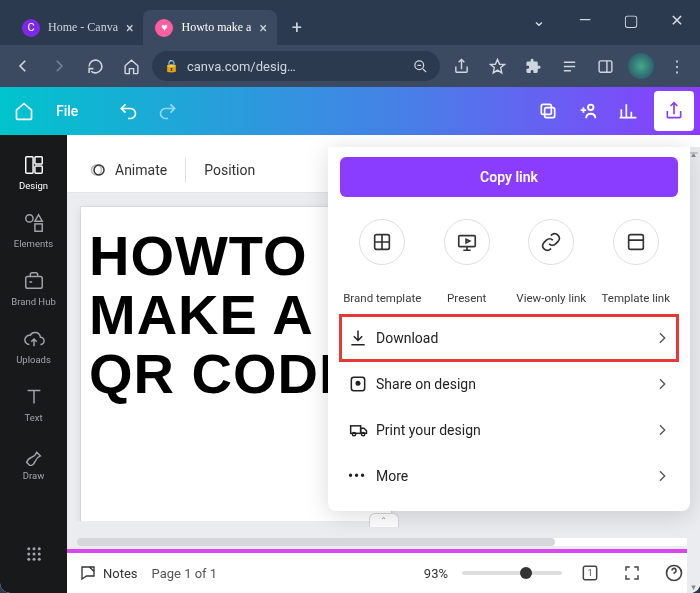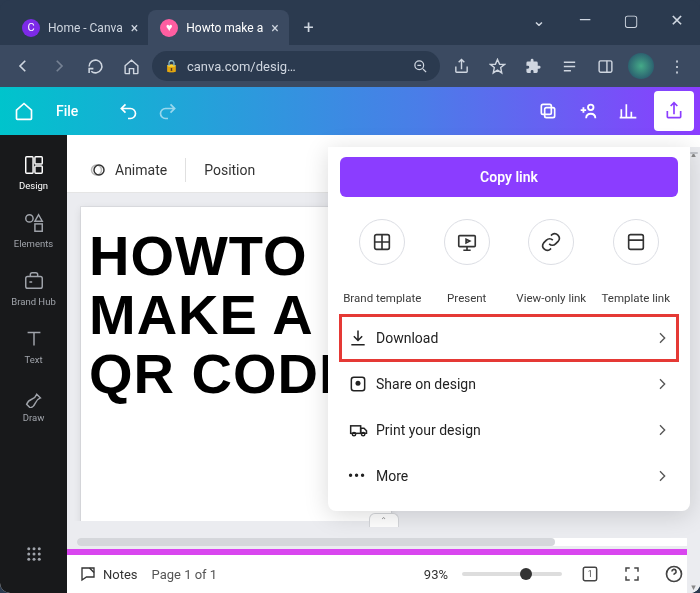--- a/index.html
+++ b/index.html
@@ -1,21 +1,21 @@
 <!DOCTYPE html>
 <html><head>
 <meta charset="utf-8">
 <style>
   * { box-sizing: border-box; margin: 0; padding: 0; font-family: -apple-system, BlinkMacSystemFont, "Segoe UI", Roboto, sans-serif; }
   body { width: 700px; height: 593px; background: #2b3a4f; overflow: hidden; border-radius: 10px; }
   .titlebar { height: 45px; background: #2b3a4f; display: flex; align-items: flex-end; padding-left: 10px; }
   .tab { height: 35px; display: flex; align-items: center; padding: 0 10px 0 12px; color: #cfd6e0; font-size: 12px; max-width: 170px; border-radius: 8px 8px 0 0; }
   .tab.active { background: #3b4a61; color: #fff; }
   .tab .favicon { width: 18px; height: 18px; border-radius: 50%; margin-right: 8px; flex-shrink: 0; display:flex; align-items:center; justify-content:center; }
-  .tab .title { overflow: hidden; white-space: nowrap; text-overflow: ellipsis; flex: 1; }
+  .tab .title { overflow: hidden; white-space: nowrap; text-overflow: ellipsis; flex: 1; font-family: Liberation Serif, serif; }
   .tab .close { margin-left: 8px; color: #cfd6e0; font-size: 14px; cursor: pointer; }
   .newtab { width: 28px; height: 28px; display:flex; align-items:center; justify-content:center; color:#cfd6e0; font-size:18px; margin-left:6px; margin-bottom:4px; cursor:pointer; }
   .window-controls { margin-left: auto; display: flex; height: 40px; align-self:flex-start; }
   .window-controls div { width: 46px; display:flex; align-items:center; justify-content:center; color:#cfd6e0; cursor:pointer; }
   .addressbar { height: 42px; background: #3b4a61; display:flex; align-items:center; padding: 0 8px; gap: 6px; }
   .addr-btn { width: 30px; height: 30px; display:flex; align-items:center; justify-content:center; color:#cfd6e0; cursor:pointer; border-radius:50%; }
   .url-box { flex:1; height: 30px; background:#2b3a4f; border-radius: 15px; display:flex; align-items:center; padding:0 12px; color:#cfd6e0; font-size:13px; gap:8px; }
   .url-box .lock { font-size:12px; }
   .avatar { width:26px; height:26px; border-radius:50%; background: radial-gradient(circle, #4a8 0%, #246 100%); }
   .canva-header { height: 48px; background: linear-gradient(90deg, #00c4cc 0%, #4a7de8 60%, #8b3dff 100%); display:flex; align-items:center; padding:0 6px; gap:4px; }
@@ -33,21 +33,21 @@
   .top-toolbar { height:46px; background:#fff; border-bottom:1px solid #e5e5e5; display:flex; align-items:center; padding:0 12px; gap:8px; }
   .tb-item { display:flex; align-items:center; gap:6px; padding:6px 10px; font-size:14px; color:#333; cursor:pointer; }
   .tb-divider { width:1px; height:24px; background:#e0e0e0; }
   .canvas-wrap { flex:1; overflow:hidden; position:relative; display:flex; align-items:flex-start; justify-content:flex-start; padding:14px 0 0 14px; }
   .page { width:310px; height:340px; background:#fff; box-shadow:0 0 0 1px rgba(0,0,0,0.05), 0 2px 8px rgba(0,0,0,0.1); padding:20px 8px; }
   .page-text { font-family: "Arial Black", Impact, sans-serif; font-weight:900; font-size:56px; line-height:1.05; letter-spacing:1px; color:#000; }
   .hscroll { height:14px; background:#ebecf0; display:flex; align-items:center; padding:0 10px; }
   .hscroll-track { flex:1; height:8px; background:#fff; border-radius:4px; position:relative; }
   .hscroll-thumb { position:absolute; left:0; width:78%; height:8px; background:#d5d7db; border-radius:4px; }
   .hscroll-tab { width:30px; height:14px; background:#fff; border:1px solid #d5d7db; border-bottom:none; border-radius:6px 6px 0 0; margin:0 auto; position:absolute; left:50%; top:-8px; transform:translateX(-50%); display:flex; align-items:center; justify-content:center; font-size:8px; color:#888;}
-  .footer { height:44px; background:#fff; border-top:6px solid #d946ef; display:flex; align-items:center; padding:0 12px; gap:14px; font-size:13px; color:#333; }
+  .footer { height:44px; background:#fff; border-top:4px solid #d946ef; display:flex; align-items:center; padding:0 12px; gap:14px; font-size:13px; color:#333; }
   .notes-btn { display:flex; align-items:center; gap:6px; cursor:pointer; }
   .zoom-slider { width:100px; height:4px; background:#ddd; border-radius:2px; position:relative; }
   .zoom-thumb { width:12px; height:12px; background:#333; border-radius:50%; position:absolute; top:-4px; left:58%; }
   .footer-spacer { flex:1; }
   .footer-icon { width:28px; height:28px; display:flex; align-items:center; justify-content:center; cursor:pointer; color:#444; }
   .panel { position:absolute; right:10px; top:0; width:362px; background:#fff; box-shadow:0 4px 24px rgba(0,0,0,0.15); border-radius:0 0 8px 8px; padding:10px 12px 12px 12px; z-index:10; }
   .copy-link-btn { width:100%; height:40px; background:#8b3dff; color:#fff; border:none; border-radius:6px; font-size:14px; font-weight:600; cursor:pointer; }
   .panel-row-icons { display:flex; justify-content:space-around; margin:22px 0 10px 0; }
   .picon { display:flex; flex-direction:column; align-items:center; gap:26px; font-size:11.5px; color:#3a3a3a; cursor:pointer; text-align:center; width:80px; }
   .picon-circle { width:46px; height:46px; border:1px solid #dcdee4; border-radius:50%; display:flex; align-items:center; justify-content:center; color:#333; }
@@ -219,20 +219,28 @@
         <svg width="22" height="22" viewBox="0 0 24 24" fill="none" stroke="currentColor" stroke-width="1.6">
             <rect x="3" y="7" width="18" height="13" rx="2"></rect>
             <path d="M8 7V5a2 2 0 0 1 2-2h4a2 2 0 0 1 2 2v2M7 13h3"></path>
           </svg>
       </span>
       <span>Brand Hub</span>
     </div>
     <div class="side-item">
       <span class="side-icon">
         <svg width="22" height="22" viewBox="0 0 24 24" fill="none" stroke="currentColor" stroke-width="1.6">
+            <path d="M7 18a5 5 0 1 1 .8-9.94A6 6 0 0 1 19 10a4 4 0 0 1 0 8M12 12v8M9 15l3-3 3 3"></path>
+          </svg>
+      </span>
+      <span>Uploads</span>
+    </div>
+    <div class="side-item">
+      <span class="side-icon">
+        <svg width="22" height="22" viewBox="0 0 24 24" fill="none" stroke="currentColor" stroke-width="1.6">
             <path d="M5 5h14M12 5v14"></path>
           </svg>
       </span>
       <span>Text</span>
     </div>
     <div class="side-item">
       <span class="side-icon">
         <svg width="22" height="22" viewBox="0 0 24 24" fill="none" stroke="currentColor" stroke-width="1.6">
             <path d="M4 20c3-8 8-3 11-11l4 4c-8 3-3 8-11 11z"></path>
           </svg>

